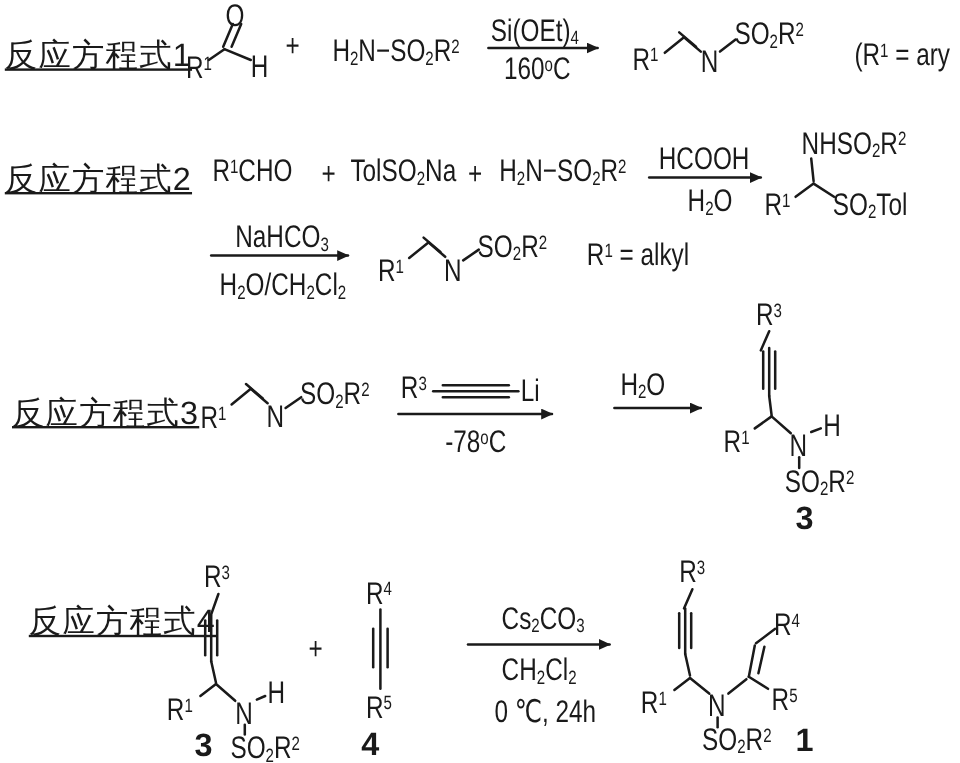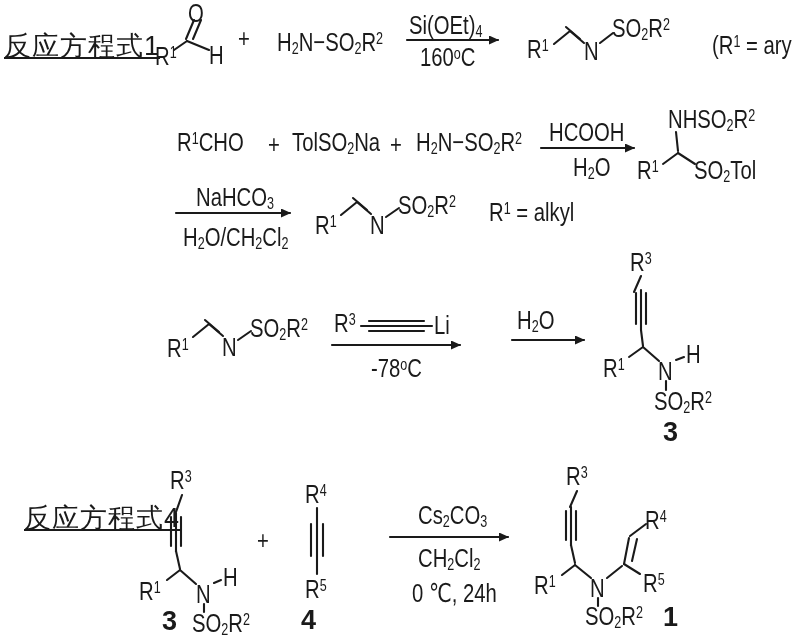--- a/index.html
+++ b/index.html
@@ -132,37 +132,39 @@
   <span class="t f" style="left:209px;top:42px">H</span>
   <span class="t f" style="left:238px;top:25px">+</span>
   <span class="t f" style="left:277px;top:29px">H<sub>2</sub>N−SO<sub>2</sub>R<sup>2</sup></span>
   <span class="t f" style="left:409px;top:12px">Si(OEt)<sub>4</sub></span>
   <span class="t f" style="left:420px;top:44px">160<sup>o</sup>C</span>
   <span class="t f" style="left:527px;top:36px">R<sup>1</sup></span>
   <span class="t f" style="left:584px;top:38px">N</span>
   <span class="t f" style="left:612px;top:15px">SO<sub>2</sub>R<sup>2</sup></span>
   <span class="t f" style="left:712px;top:32px">(R<sup>1</sup> = ary</span>
 
+  <span class="t cjk" style="left:4px;top:136px">反应方程式2</span>
   <span class="t f" style="left:177px;top:129px">R<sup>1</sup>CHO</span>
   <span class="t f" style="left:268px;top:131px">+</span>
   <span class="t f" style="left:292px;top:129px">TolSO<sub>2</sub>Na</span>
   <span class="t f" style="left:390px;top:131px">+</span>
   <span class="t f" style="left:416px;top:129px">H<sub>2</sub>N−SO<sub>2</sub>R<sup>2</sup></span>
   <span class="t f" style="left:549px;top:119px">HCOOH</span>
   <span class="t f" style="left:573px;top:154px">H<sub>2</sub>O</span>
   <span class="t f" style="left:668px;top:106px">NHSO<sub>2</sub>R<sup>2</sup></span>
   <span class="t f" style="left:637px;top:157px">R<sup>1</sup></span>
   <span class="t f" style="left:694px;top:157px">SO<sub>2</sub>Tol</span>
   <span class="t f" style="left:196px;top:184px">NaHCO<sub>3</sub></span>
   <span class="t f" style="left:183px;top:224px">H<sub>2</sub>O/CH<sub>2</sub>Cl<sub>2</sub></span>
   <span class="t f" style="left:315px;top:212px">R<sup>1</sup></span>
   <span class="t f" style="left:370px;top:212px">N</span>
   <span class="t f" style="left:398px;top:192px">SO<sub>2</sub>R<sup>2</sup></span>
   <span class="t f" style="left:489px;top:199px">R<sup>1</sup> = alkyl</span>
 
+  <span class="t cjk" style="left:10px;top:331px">反应方程式3</span>
   <span class="t f" style="left:167px;top:335px">R<sup>1</sup></span>
   <span class="t f" style="left:222px;top:334px">N</span>
   <span class="t f" style="left:250px;top:315px">SO<sub>2</sub>R<sup>2</sup></span>
   <span class="t f" style="left:334px;top:310px">R<sup>3</sup></span>
   <span class="t f" style="left:434px;top:312px">Li</span>
   <span class="t f" style="left:371px;top:355px">-78<sup>o</sup>C</span>
   <span class="t f" style="left:517px;top:307px">H<sub>2</sub>O</span>
   <span class="t f" style="left:630px;top:249px">R<sup>3</sup></span>
   <span class="t f" style="left:603px;top:355px">R<sup>1</sup></span>
   <span class="t f" style="left:658px;top:358px">N</span>

